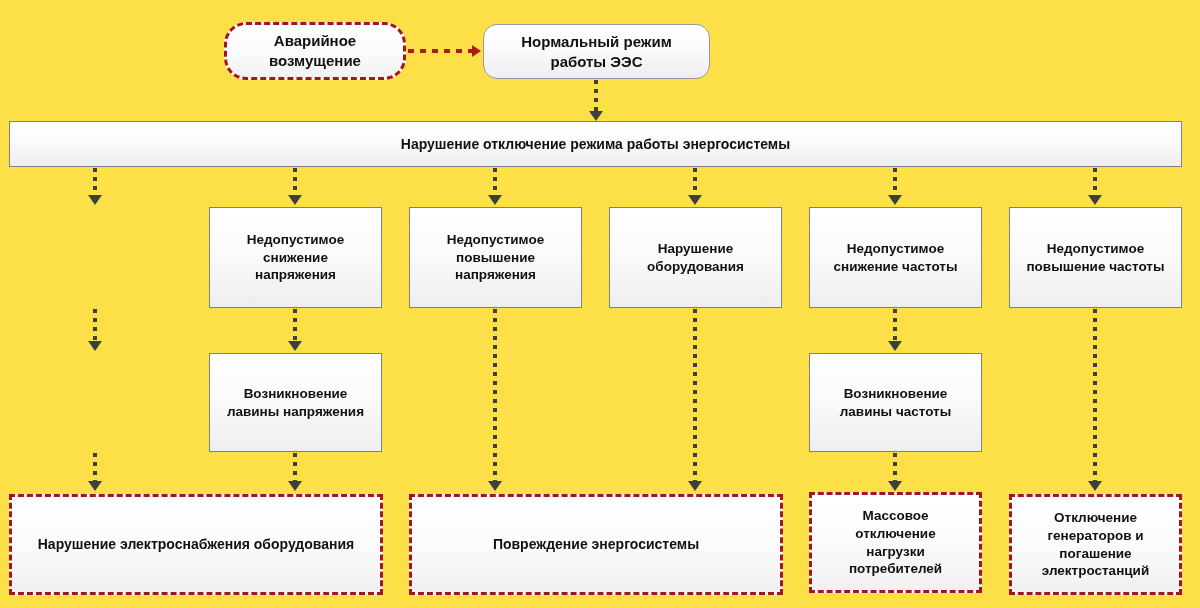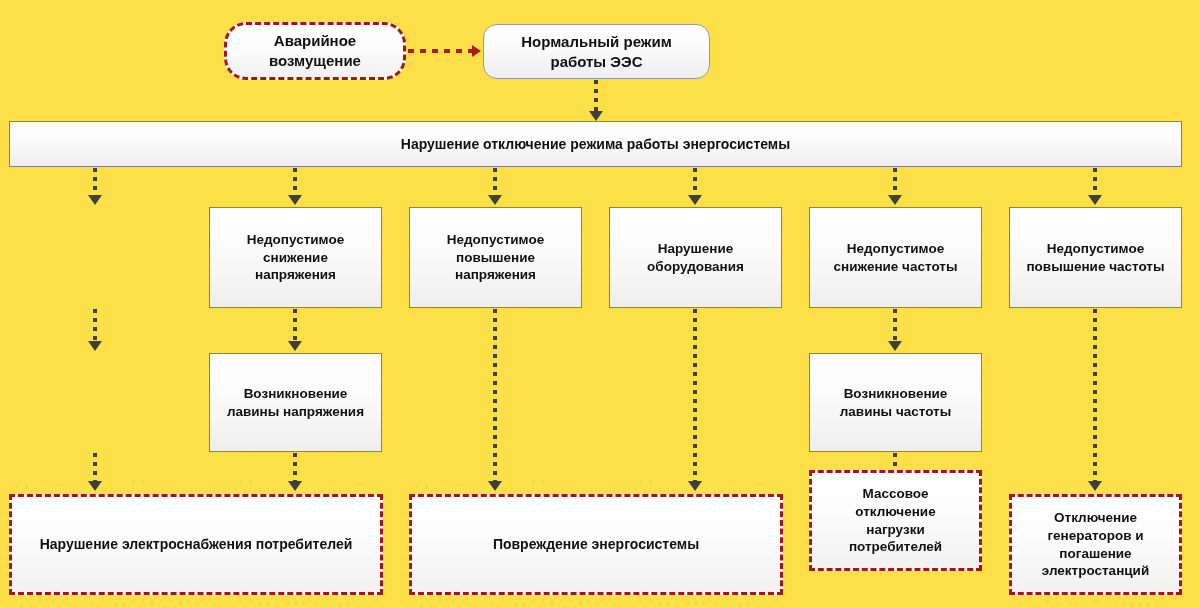--- a/index.html
+++ b/index.html
@@ -199,28 +199,28 @@
   <div class="vline" style="left:93px; top:453px; height:29px;"></div>
   <div class="arrow-down" style="left:88px; top:481px;"></div>
 
   <div class="vline" style="left:293px; top:453px; height:29px;"></div>
   <div class="arrow-down" style="left:288px; top:481px;"></div>
 
   <div class="vline" style="left:893px; top:453px; height:29px;"></div>
   <div class="arrow-down" style="left:888px; top:481px;"></div>
 
   <div class="node rect-red fs14" style="left:9px; top:494px; width:374px; height:101px;">
-    <span class="txt">Нарушение электроснабжения потребителей</span>
+    <span class="txt">Нарушение электроснабжения оборудования</span>
   </div>
 
   <div class="node rect-red fs14" style="left:409px; top:494px; width:374px; height:101px;">
     <span class="txt">Повреждение энергосистемы</span>
   </div>
 
-  <div class="node rect-red fs13" style="left:809px; top:470px; width:173px; height:101px;">
+  <div class="node rect-red fs13" style="left:809px; top:492px; width:173px; height:101px;">
     <span class="txt">Массовое
 отключение
 нагрузки
 потребителей</span>
   </div>
 
   <div class="node rect-red fs13" style="left:1009px; top:494px; width:173px; height:101px;">
     <span class="txt">Отключение
 генераторов и
 погашение

